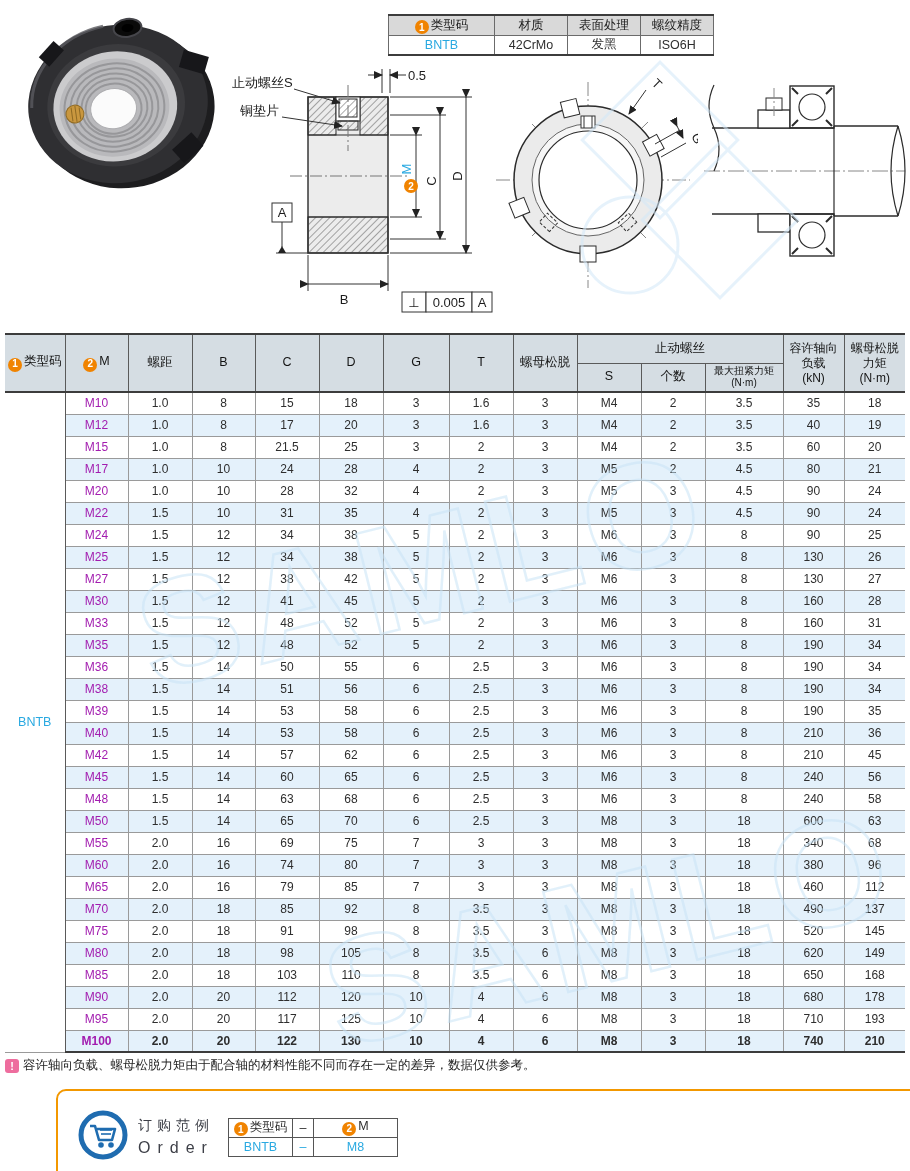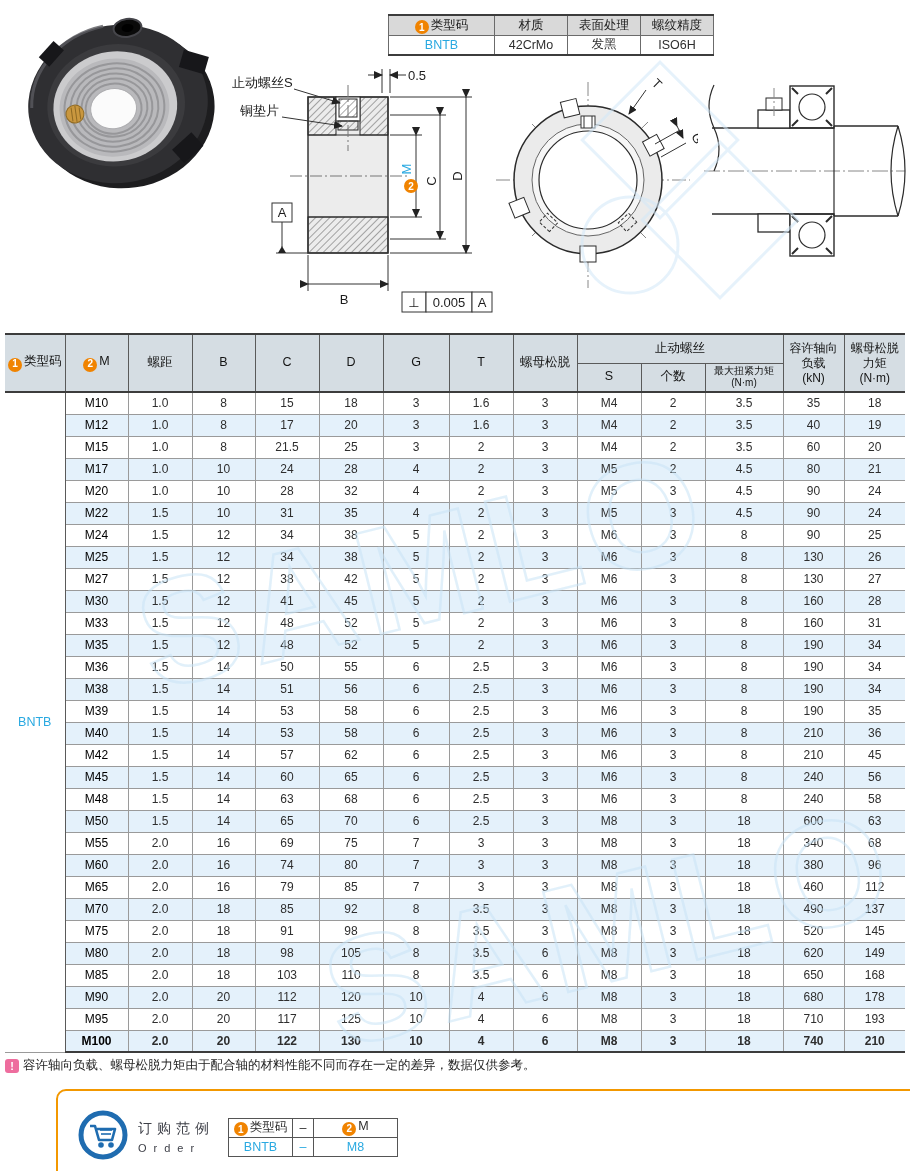--- a/index.html
+++ b/index.html
@@ -28,39 +28,39 @@
 
   
   .main-table { position:absolute; left:5px; top:333px; width:900px; border-collapse:collapse; table-layout:fixed; z-index:2; background:#fff; }
   .main-table th { background:#d5dde3; border:1px solid #5a5a5a; font-weight:normal; font-size:12.5px; color:#141414; height:29px; line-height:1.25; white-space:pre-line; }
   .main-table thead { border-top:2px solid #3c3c3c; }
   .main-table td { border:1px solid #9a9a9a; text-align:center; font-size:12px; height:22px; color:#2e2e2e; }
   .main-table tbody tr:first-child td { border-top:2px solid #3c3c3c; }
   .main-table tbody tr:last-child td { border-bottom:2px solid #3c3c3c;font-weight:bold; }
   .main-table tr.alt td { background:#e4f1fb; }
   .main-table td.typecode-cell { background:#fff !important; color:#29a9e1; border-left:0; border-right:1px solid #5a5a5a; font-size:12.5px; }
-  .main-table td.m-cell { color:#000000; }
+  .main-table td.m-cell { color:#a21caf; }
   .main-table tr > *:first-child { border-left:0; }
   .main-table tr > *:last-child { border-right:0; }
   .main-table th { text-align:center; vertical-align:middle; }
 
   
   .note { position:absolute; left:5px; top:1057px; display:flex; align-items:center; gap:4px; z-index:2; }
   .note-icon { width:14px; height:14px; background:#ee6d9e; color:#fff; border-radius:3px;
                display:inline-flex; align-items:center; justify-content:center; font-size:11px; font-weight:bold; }
   .note-text { font-size:12.5px; color:#1e1e1e;font-family:Liberation Serif, serif; }
 
   
   .order-box { position:absolute; left:8px; top:1089px; width:894px; height:96px;
                border:2px solid #f39800; border-radius:10px; background:#fff; z-index:2;
                display:flex; align-items:center;margin-left:48px; }
   .cart-wrap { margin-left:20px; }
   .order-titles { margin-left:10px; color:#3d3f47; }
   .order-title-cn { font-size:14px; letter-spacing:5px; }
-  .order-title-en { font-size:11px; letter-spacing:7px; margin-top:4px; }
+  .order-title-en { font-size:16px; letter-spacing:7px; margin-top:4px; }
   .order-table { border-collapse:collapse; table-layout:fixed; margin-left:14px; }
   .order-table td { border:1px solid #555; text-align:center; font-size:12.5px; height:19px; background:#fff; }
 </style>
 </head>
 <body>
 
 <div id="page">
 
   <svg class="wm" style="left:545px;top:55px;" width="260" height="280">
     <g fill="none" stroke="#d3e8f8" stroke-width="3">

